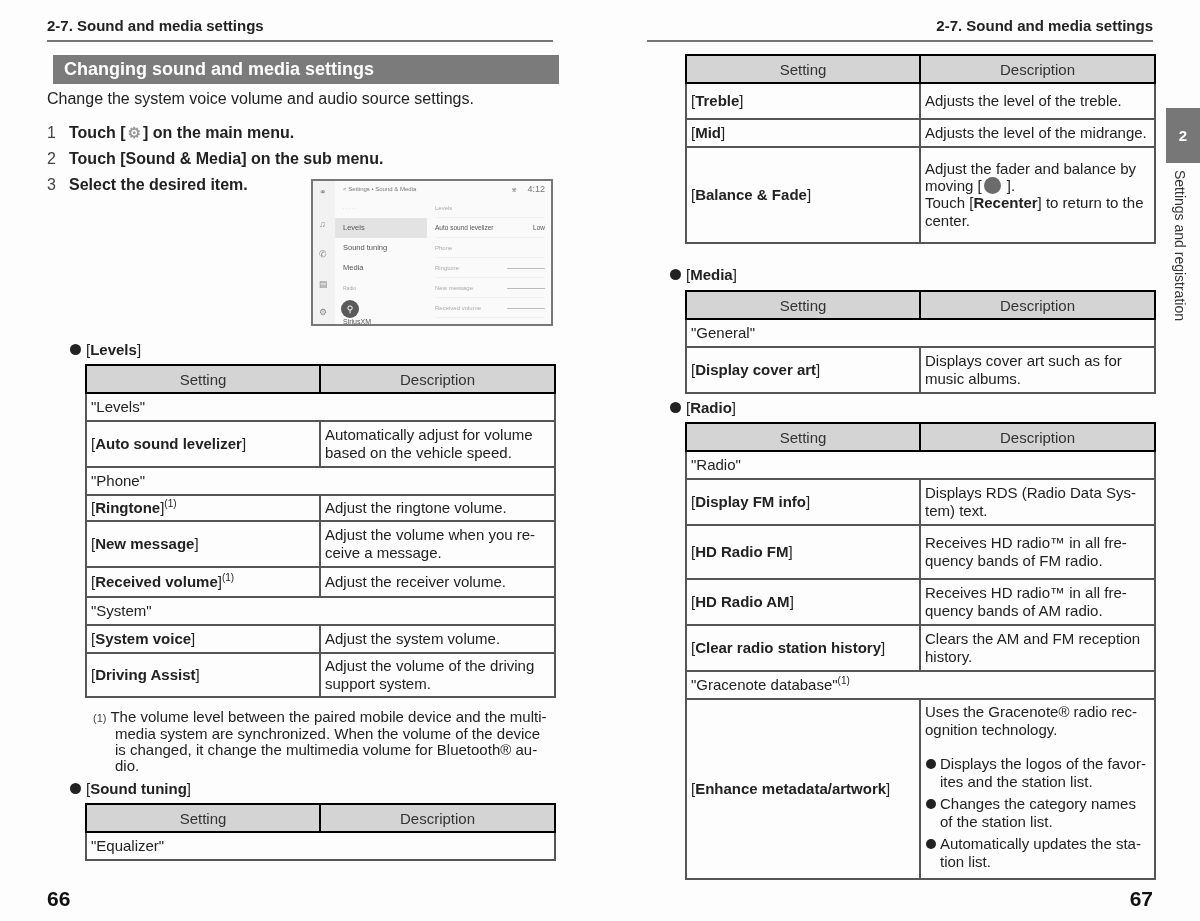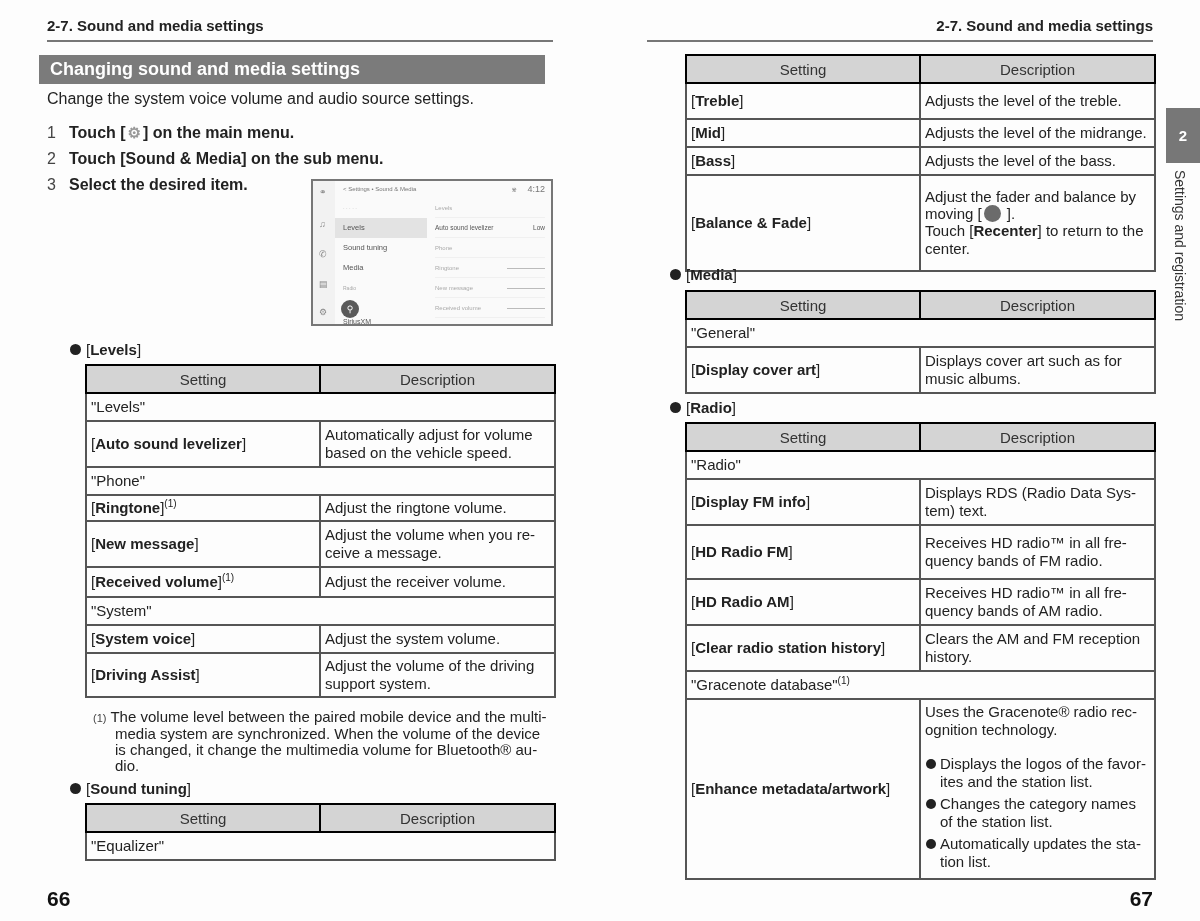--- a/index.html
+++ b/index.html
@@ -10,21 +10,21 @@
     .page-left { left: 0; width: 600px; }
     .page-right { left: 600px; width: 600px; }
 
     .running-head { position: absolute; top: 17px; font-size: 15px; font-weight: bold; color: #222; }
     .page-left .running-head { left: 47px; }
     .page-right .running-head { right: 47px; }
     .head-rule { position: absolute; top: 40px; height: 2px; background: #777; }
     .page-left .head-rule { left: 47px; width: 506px; }
     .page-right .head-rule { left: 47px; width: 506px; }
 
-    .section-banner { position: absolute; left: 39px; top: 55px; width: 506px; height: 29px; background: #7b7b7b; color: #fff; font-size: 18px; font-weight: bold; padding: 4px 11px; }
+    .section-banner { position: absolute; left: 53px; top: 55px; width: 506px; height: 29px; background: #7b7b7b; color: #fff; font-size: 18px; font-weight: bold; padding: 4px 11px; }
 
     .intro { position: absolute; left: 47px; top: 90px; font-size: 16px; color: #222; }
 
     .steps { position: absolute; left: 47px; top: 120px; }
     .step { display: flex; font-size: 16px; font-weight: bold; height: 26px; align-items: center; }
     .step-num { width: 22px; font-weight: normal; color: #444; }
     .gear-glyph { display: inline-block; color: #999; font-size: 15px; margin: 0 2px; }
 
     
     .screen { position: absolute; left: 311px; top: 179px; width: 242px; height: 147px; border: 2px solid #777; background: #fafafa; overflow: hidden; font-size: 7px; color: #666; }
@@ -231,24 +231,20 @@
       <th>Description</th>
     </tr>
     <tr style="height:36px">
       <td>[<b>Treble</b>]</td>
       <td>Adjusts the level of the treble.</td>
     </tr>
     <tr style="height:28px">
       <td>[<b>Mid</b>]</td>
       <td>Adjusts the level of the midrange.</td>
     </tr>
-    <tr style="height:28px">
-      <td>[<b>Bass</b>]</td>
-      <td>Adjusts the level of the bass.</td>
-    </tr>
     <tr style="height:96px">
       <td>[<b>Balance &amp; Fade</b>]</td>
       <td>
         <div style="line-height:16px"><span>Adjust the fader and balance by moving [</span><span class="knob"></span><span> ].</span></div>
         <div><span>Touch [</span><b>Recenter</b><span>] to return to the center.</span></div>
       </td>
     </tr>
   </tbody>
     </table>
 

